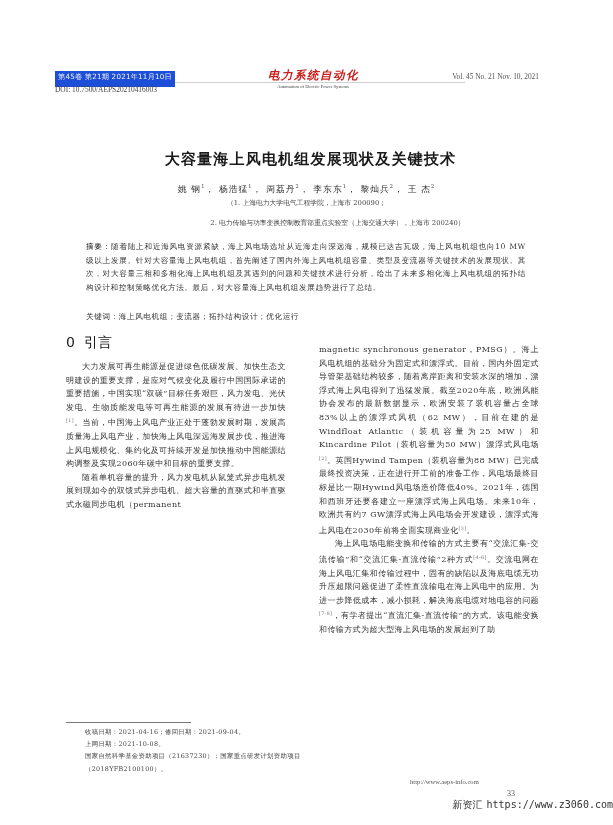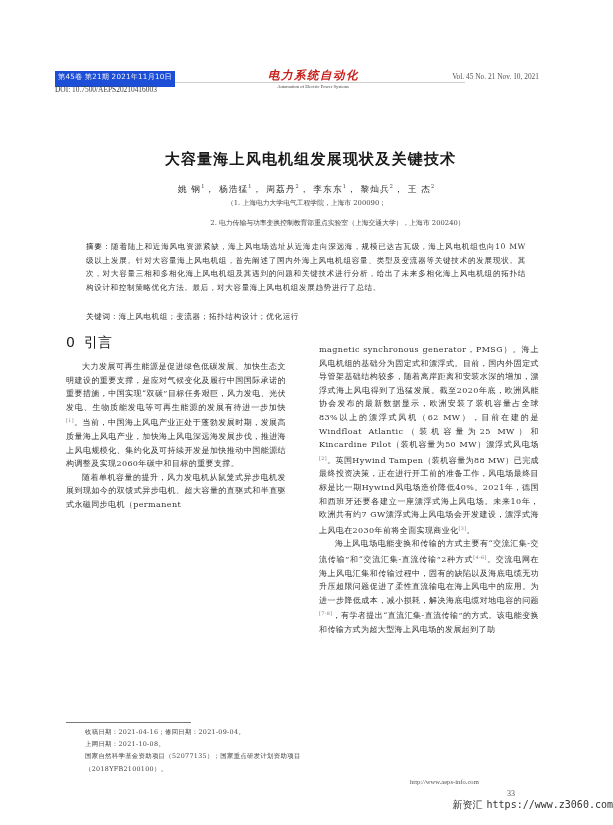--- a/index.html
+++ b/index.html
@@ -132,20 +132,20 @@
 
 <div class="col col-right">
   <p class="noindent"><span>magnetic synchronous generator，PMSG）。海上风电机组的基础分为固定式和漂浮式。目前，国内外固定式导管架基础结构较多，随着离岸距离和安装水深的增加，漂浮式海上风电得到了迅猛发展。截至2020年底，欧洲风能协会发布的最新数据显示，欧洲安装了装机容量占全球83%以上的漂浮式风机（62 MW），目前在建的是Windfloat Atlantic（装机容量为25 MW）和Kincardine Pilot（装机容量为50 MW）漂浮式风电场</span><sup>[2]</sup><span>。英国Hywind Tampen（装机容量为88 MW）已完成最终投资决策，正在进行开工前的准备工作，风电场最终目标是比一期Hywind风电场造价降低40%。2021年，德国和西班牙还要各建立一座漂浮式海上风电场。未来10年，欧洲共有约7 GW漂浮式海上风电场会开发建设，漂浮式海上风电在2030年前将全面实现商业化</span><sup>[3]</sup><span>。</span></p>
   <p><span>海上风电场电能变换和传输的方式主要有“交流汇集-交流传输”和“交流汇集-直流传输”2种方式</span><sup>[4-6]</sup><span>。交流电网在海上风电汇集和传输过程中，固有的缺陷以及海底电缆无功升压超限问题促进了柔性直流输电在海上风电中的应用。为进一步降低成本，减小损耗，解决海底电缆对地电容的问题</span><sup>[7-8]</sup><span>，有学者提出“直流汇集-直流传输”的方式。该电能变换和传输方式为超大型海上风电场的发展起到了助</span></p>
 </div>
 
 <div class="fn-rule"></div>
 <div class="footnotes">
   <div>收稿日期：2021-04-16；修回日期：2021-09-04。</div>
   <div>上网日期：2021-10-08。</div>
-  <div>国家自然科学基金资助项目（52077135）；国家重点研发计划资助项目（2018YFB2100100）。</div>
+  <div>国家自然科学基金资助项目（21637230）；国家重点研发计划资助项目（2018YFB2100100）。</div>
 </div>
 
 <div class="footer-url">http://www.aeps-info.com</div>
 <div class="page-num">33</div>
 <div class="watermark">
   <span class="wm-cn">新资汇</span><span>https://www.z3060.com</span>
 </div>
 
 </body></html>

